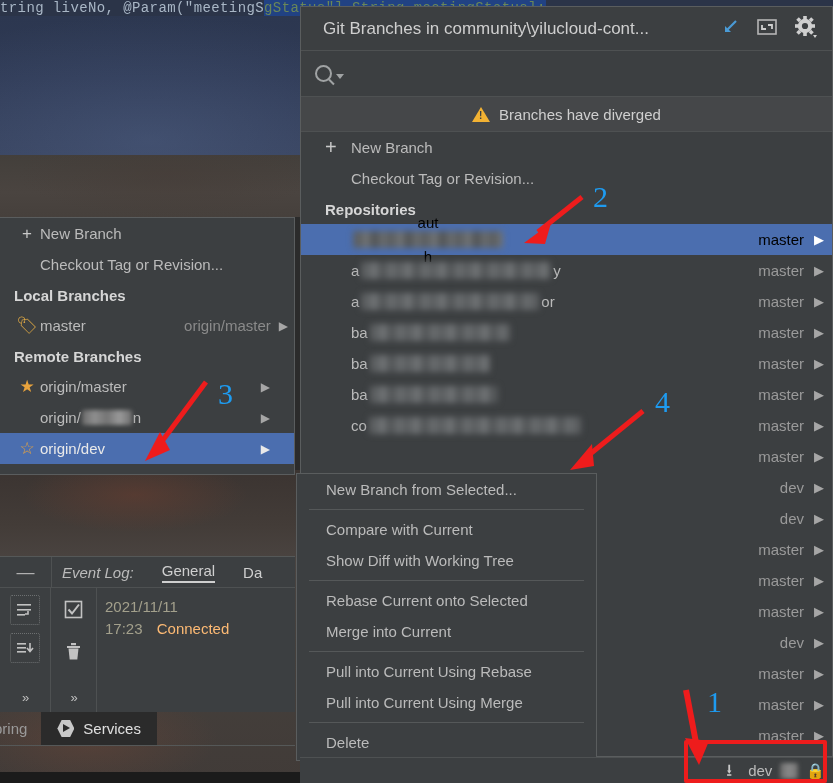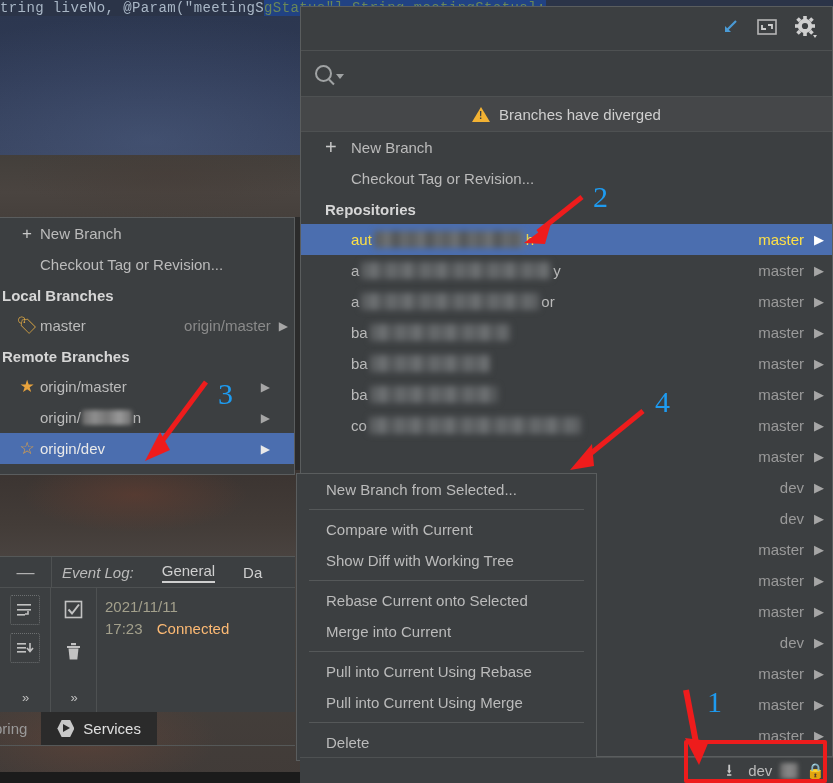--- a/index.html
+++ b/index.html
@@ -84,21 +84,21 @@
   }
   .lp-row .ic {
     width: 26px; flex: 0 0 26px;
     display: flex; align-items: center; justify-content: center;
     font-size: 17px;
   }
   .lp-row .lbl { color: #bbbbbb; }
   .lp-header {
     font-weight: bold; color: #d6d6d6;
     height: 30px; display: flex; align-items: center;
-    padding-left: 2px; font-size: 15px;
+    padding-left: 14px; font-size: 15px;
   }
   .lp-row .tracking {
     margin-left: auto; color: #8a8a8a; padding-right: 8px;
   }
   .lp-row .chev { color: #a6a6a6; font-size: 12px; }
   .lp-row.sel { background: #4b6eaf; }
   .lp-row.sel .lbl, .lp-row.sel .chev { color: #e9e9e9; }
   .plus-ic { color: #c9c9c9; font-size: 20px; font-weight: 300; line-height: 1; }
   .tag-ic { color: #d9a544; font-size: 16px; }
   .star-filled { color: #e8a33d; font-size: 17px; }
@@ -248,21 +248,21 @@
   .gp-row {
     display: flex; align-items: center; height: 31px;
     padding: 0 8px 0 24px; box-sizing: border-box;
     font-size: 15px; white-space: nowrap;
   }
   .gp-row .ic { width: 26px; flex: 0 0 26px; display: flex; align-items: center; font-size: 20px; color: #c9c9c9; }
   .gp-row .name { color: #bbbbbb; display: flex; align-items: center; }
   .gp-row .branch { margin-left: auto; color: #9a9a9a; padding-right: 10px; }
   .gp-row .chev { color: #a6a6a6; font-size: 13px; }
   .gp-row.sel { background: #4b6eaf; }
-  .gp-row.sel .name, .gp-row.sel .branch { color: #fde047; }
+  .gp-row.sel .name, .gp-row.sel .branch { color: #000000; flex-direction: column; }
   .gp-row.sel .chev { color: #ffffff; }
   .gp-section {
     font-weight: bold; color: #d6d6d6; font-size: 15px;
     height: 30px; display: flex; align-items: center; padding-left: 24px;
   }
   .blurname {
     display: inline-block; height: 17px; vertical-align: middle;
     background: repeating-linear-gradient(90deg,#5d6062 0 9px,#6e7173 9px 17px,#55585a 17px 26px,#676a6c 26px 34px);
     filter: blur(3px); border-radius: 2px; margin: 0 2px;
   }
@@ -431,20 +431,21 @@
     <div class="tt-services">
       <span class="svc-ic"></span>
       <span>Services</span>
     </div>
   </div>
   <div class="tt-bottom-line"></div>
 
   <div class="git-popup">
 
     <div class="gp-title">
+      <span class="txt">Git Branches in community\yilucloud-cont...</span>
       <span class="acts">
         <span>
           <svg width="20" height="20" viewBox="0 0 20 20">
             <path d="M16 4 L6 14" stroke="#4a9bd6" stroke-width="2.2" fill="none"></path>
             <path d="M5 9 L5 15 L11 15 Z" fill="#4a9bd6"></path>
           </svg>
         </span>
         <span>
           <svg width="22" height="20" viewBox="0 0 22 20">
             <rect x="2" y="3" width="18" height="14" stroke="#b6b6b6" stroke-width="1.6" fill="none"></rect>

